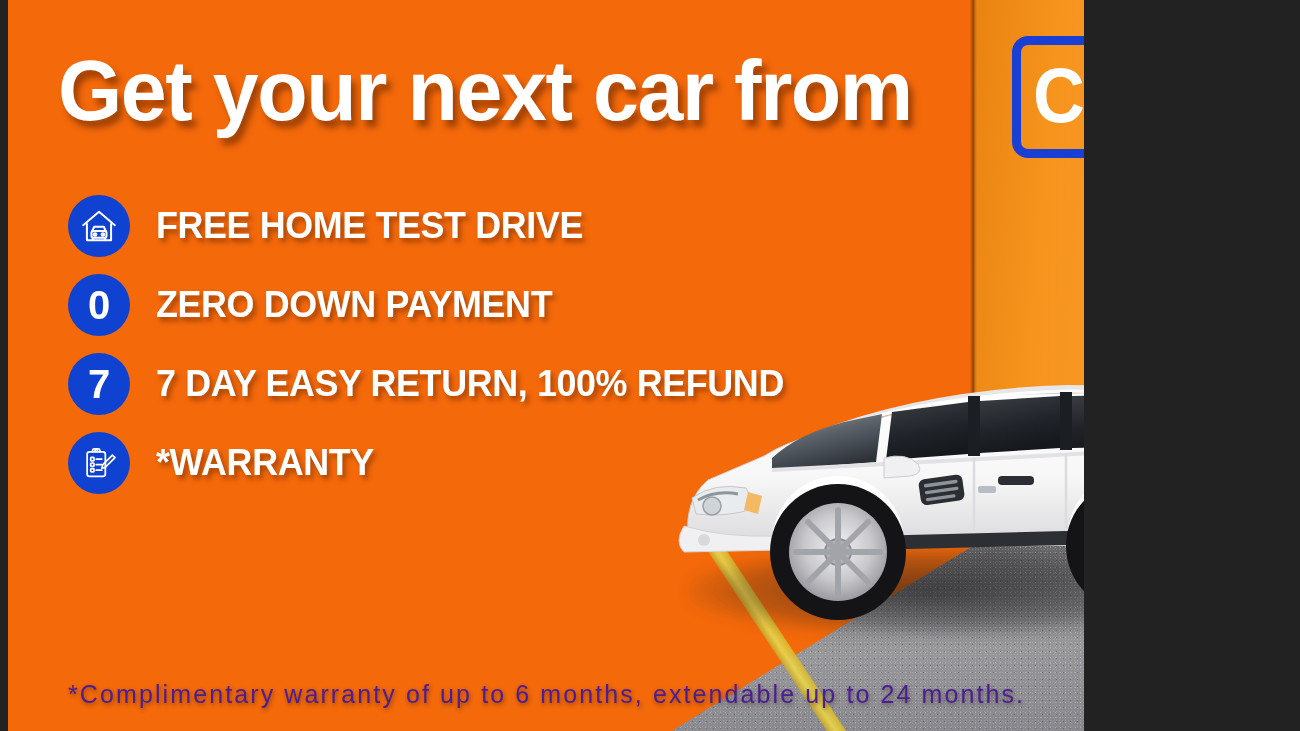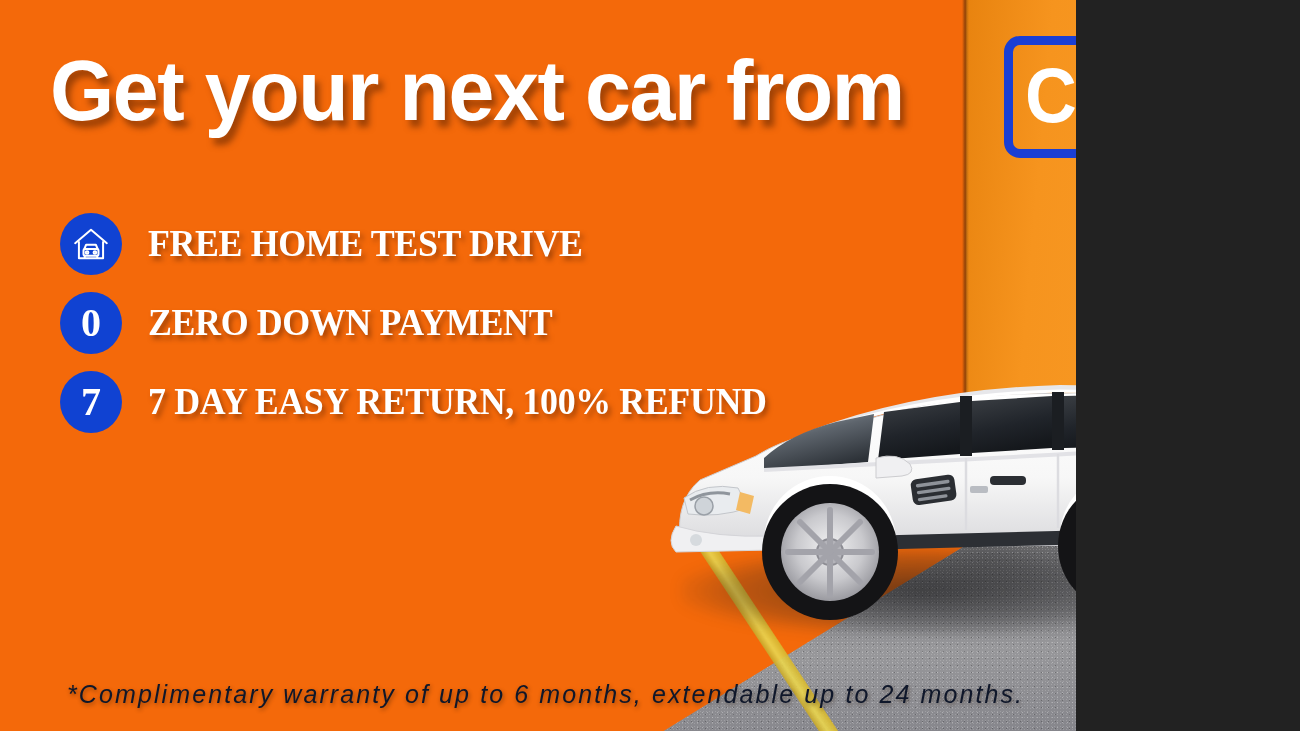--- a/index.html
+++ b/index.html
@@ -8,20 +8,21 @@
     background: #222;
   }
   #banner {
     position: relative;
     width: 1076px;
     height: 731px;
     overflow: hidden;
     font-family: "Liberation Sans", sans-serif;
     background: #F4690A;
     user-select: none;
+    margin-left: 8px;
   }
 
   
   .bg-left {
     position: absolute;
     left: 0; top: 0;
     width: 966px; height: 731px;
     background: #F4690A;
   }
   .bg-right {
@@ -179,23 +180,22 @@
   }
   .logo-stripes i:nth-child(1) { left: -6px; }
   .logo-stripes i:nth-child(2) { left: 22px; }
   .logo-stripes i:nth-child(3) { left: 50px; }
   .logo-stripes i:nth-child(4) { left: 78px; }
 
   
   .features {
     position: absolute;
     left: 60px;
-    top: 204px;
+    top: 186px;
     width: 760px;
-    font-family: Liberation Serif, serif;
   }
   .feature-row {
     display: flex;
     align-items: center;
     height: 79px;
   }
   .badge {
     width: 62px;
     height: 62px;
     min-width: 62px;
@@ -221,26 +221,25 @@
     letter-spacing: -0.4px;
     white-space: nowrap;
     text-shadow: 3px 4px 5px rgba(90,32,0,.5);
     transform: scaleX(.97);
     transform-origin: left center;
   }
 
   
   .disclaimer {
     position: absolute;
-    left: 67px;
+    left: 60px;
     bottom: 22px;
     font-size: 25px;
-    font-style: italic;
     font-weight: 400;
-    color: #0f172a;
+    color: #4c1d95;
     letter-spacing: 2.1px;
     white-space: nowrap;
     text-shadow: 1px 2px 4px rgba(40,20,0,.45);
   }
 </style>
 </head>
 <body>
 
 <div id="banner">
 
@@ -405,20 +404,35 @@
       <div class="feature-label">ZERO DOWN PAYMENT</div>
     </div>
 
     <div class="feature-row">
       <div class="badge">
         <span class="badge-num">7</span>
       </div>
       <div class="feature-label">7 DAY EASY RETURN, 100% REFUND</div>
     </div>
 
+    <div class="feature-row">
+      <div class="badge">
+        <svg width="38" height="38" viewBox="0 0 48 48" fill="none" stroke="#ffffff" stroke-width="2.2" stroke-linecap="round" stroke-linejoin="round">
+          <rect x="9" y="10" width="23" height="31" rx="3"></rect>
+          <path d="M16 10 V8 a2 2 0 0 1 2-2 h5 a2 2 0 0 1 2 2 v2"></path>
+          <circle cx="20.5" cy="8" r="1.6"></circle>
+          <rect x="13.5" y="17" width="4.2" height="4.2" rx="1"></rect>
+          <rect x="13.5" y="24" width="4.2" height="4.2" rx="1"></rect>
+          <rect x="13.5" y="31" width="4.2" height="4.2" rx="1"></rect>
+          <path d="M20.5 19 h7 M20.5 26 h7 M20.5 33 h7"></path>
+          <path d="M41 14 l3.2 3.2 -12.4 12.4 -4.2 1 1 -4.2 z"></path>
+        </svg>
+      </div>
+      <div class="feature-label">*WARRANTY</div>
+    </div>
 
 
 
   </div>
 
   <div class="disclaimer">*Complimentary warranty of up to 6 months, extendable up to 24 months.</div>
 
 </div>
 
 </body></html>

